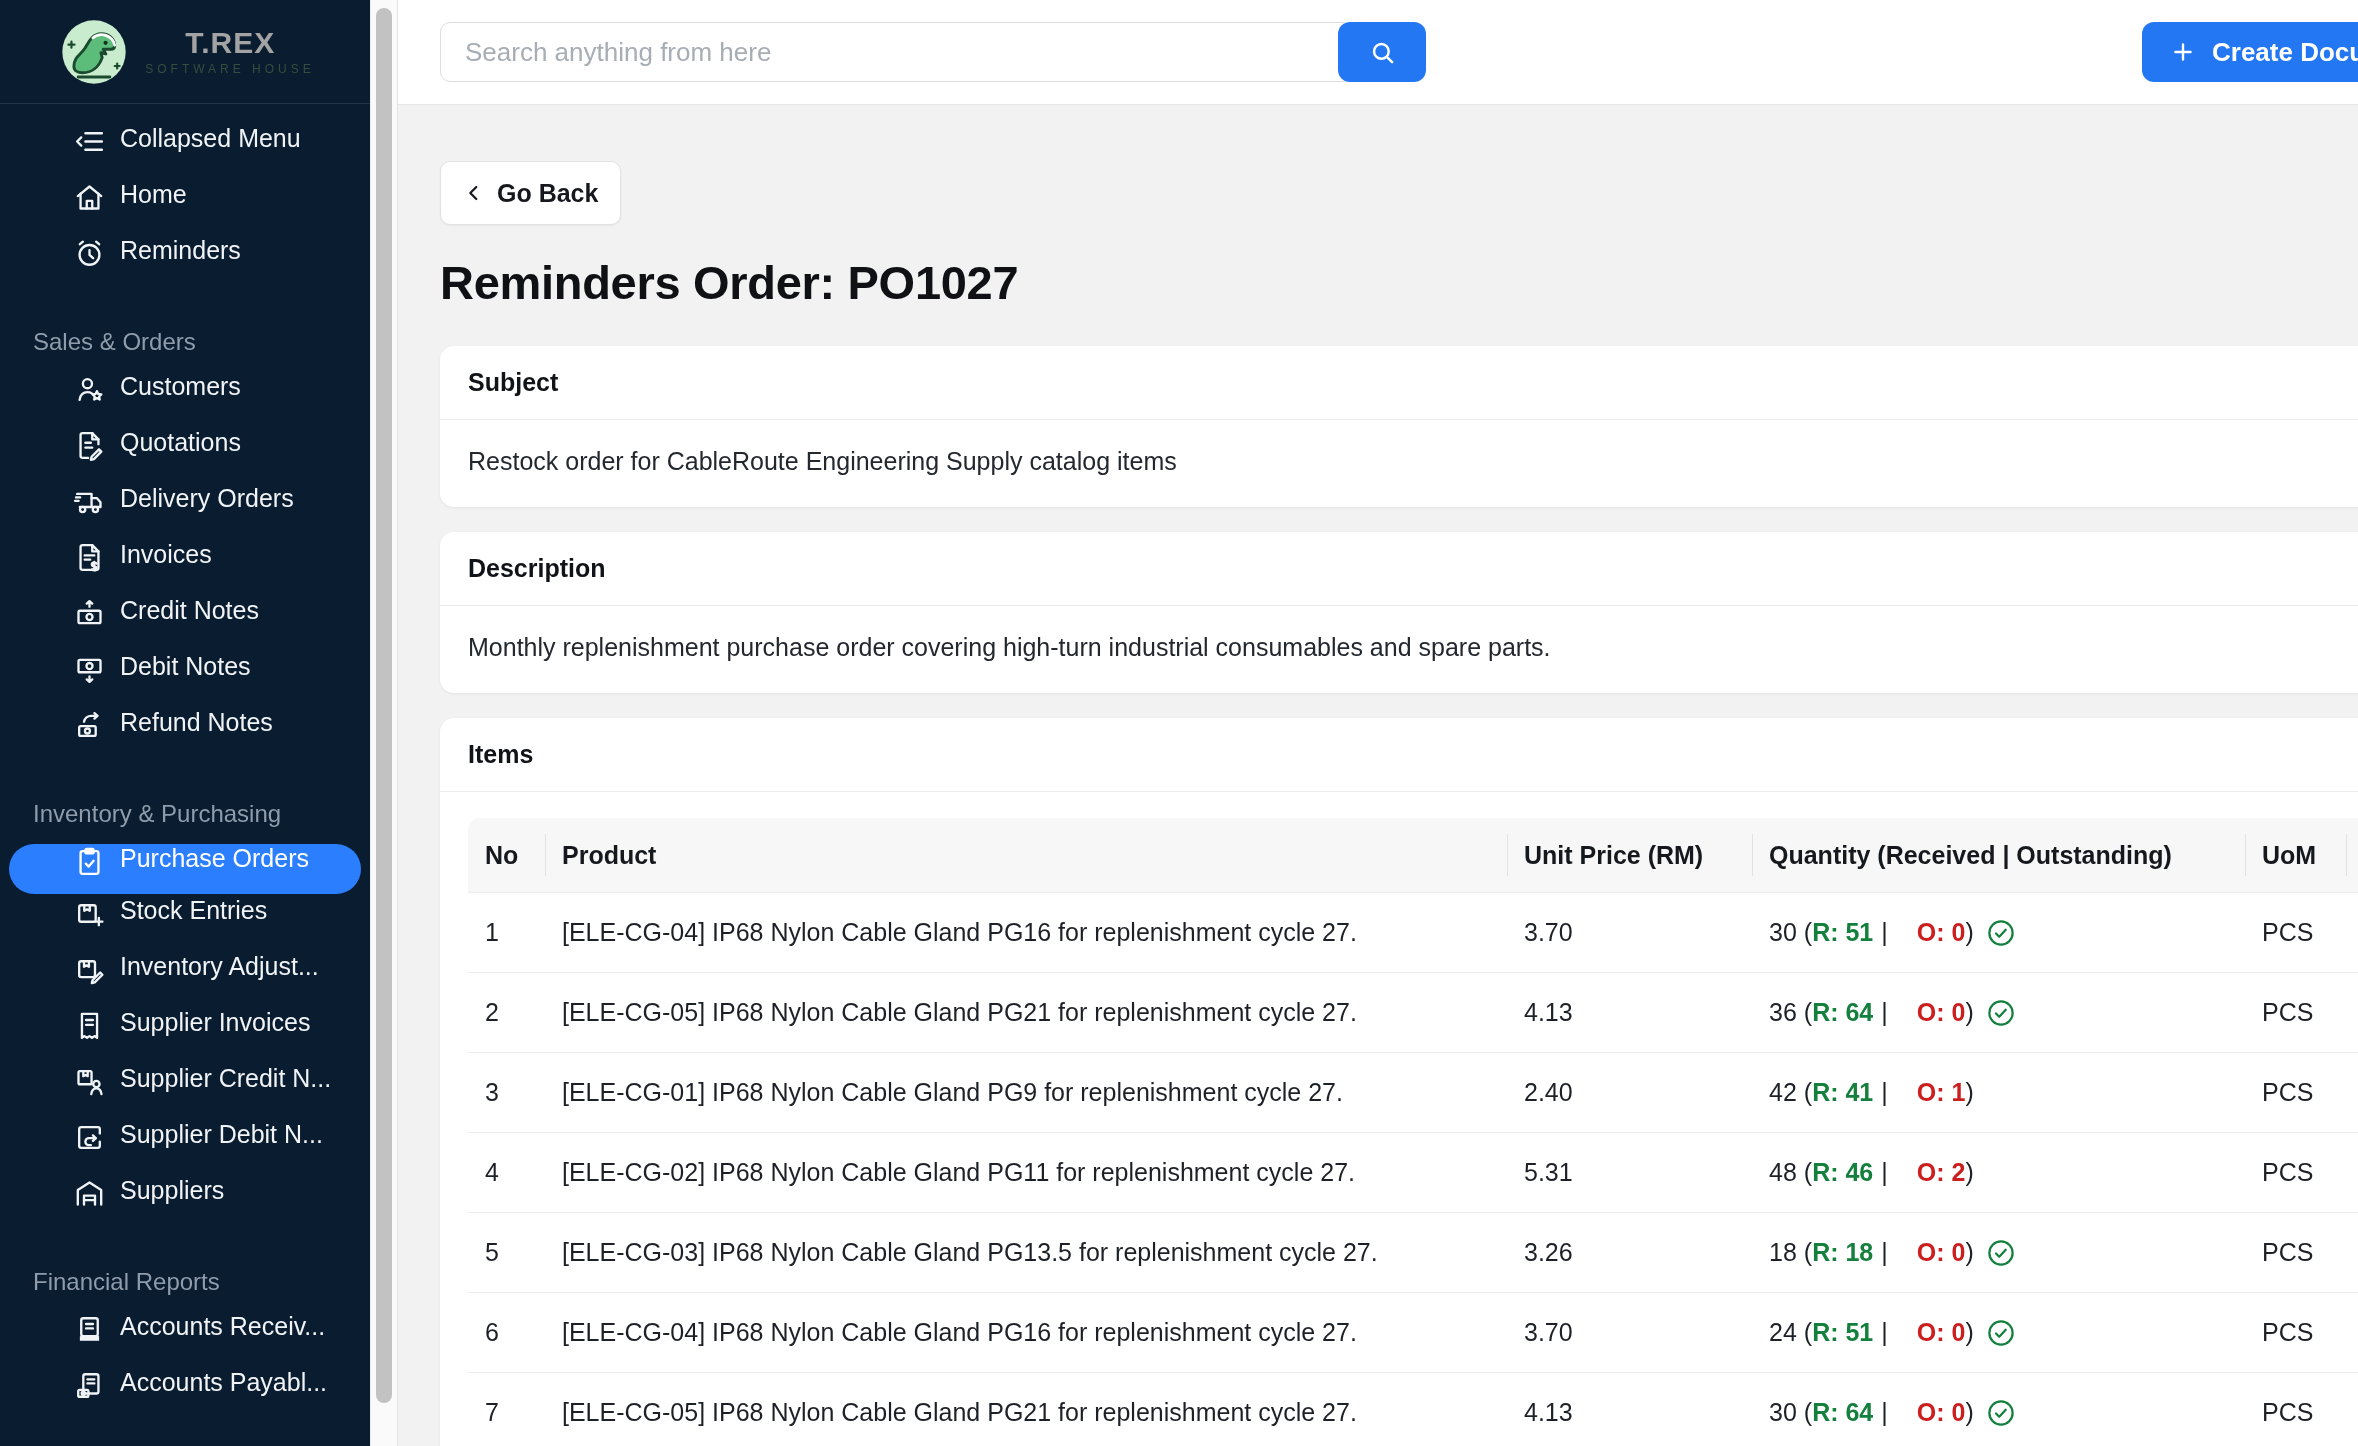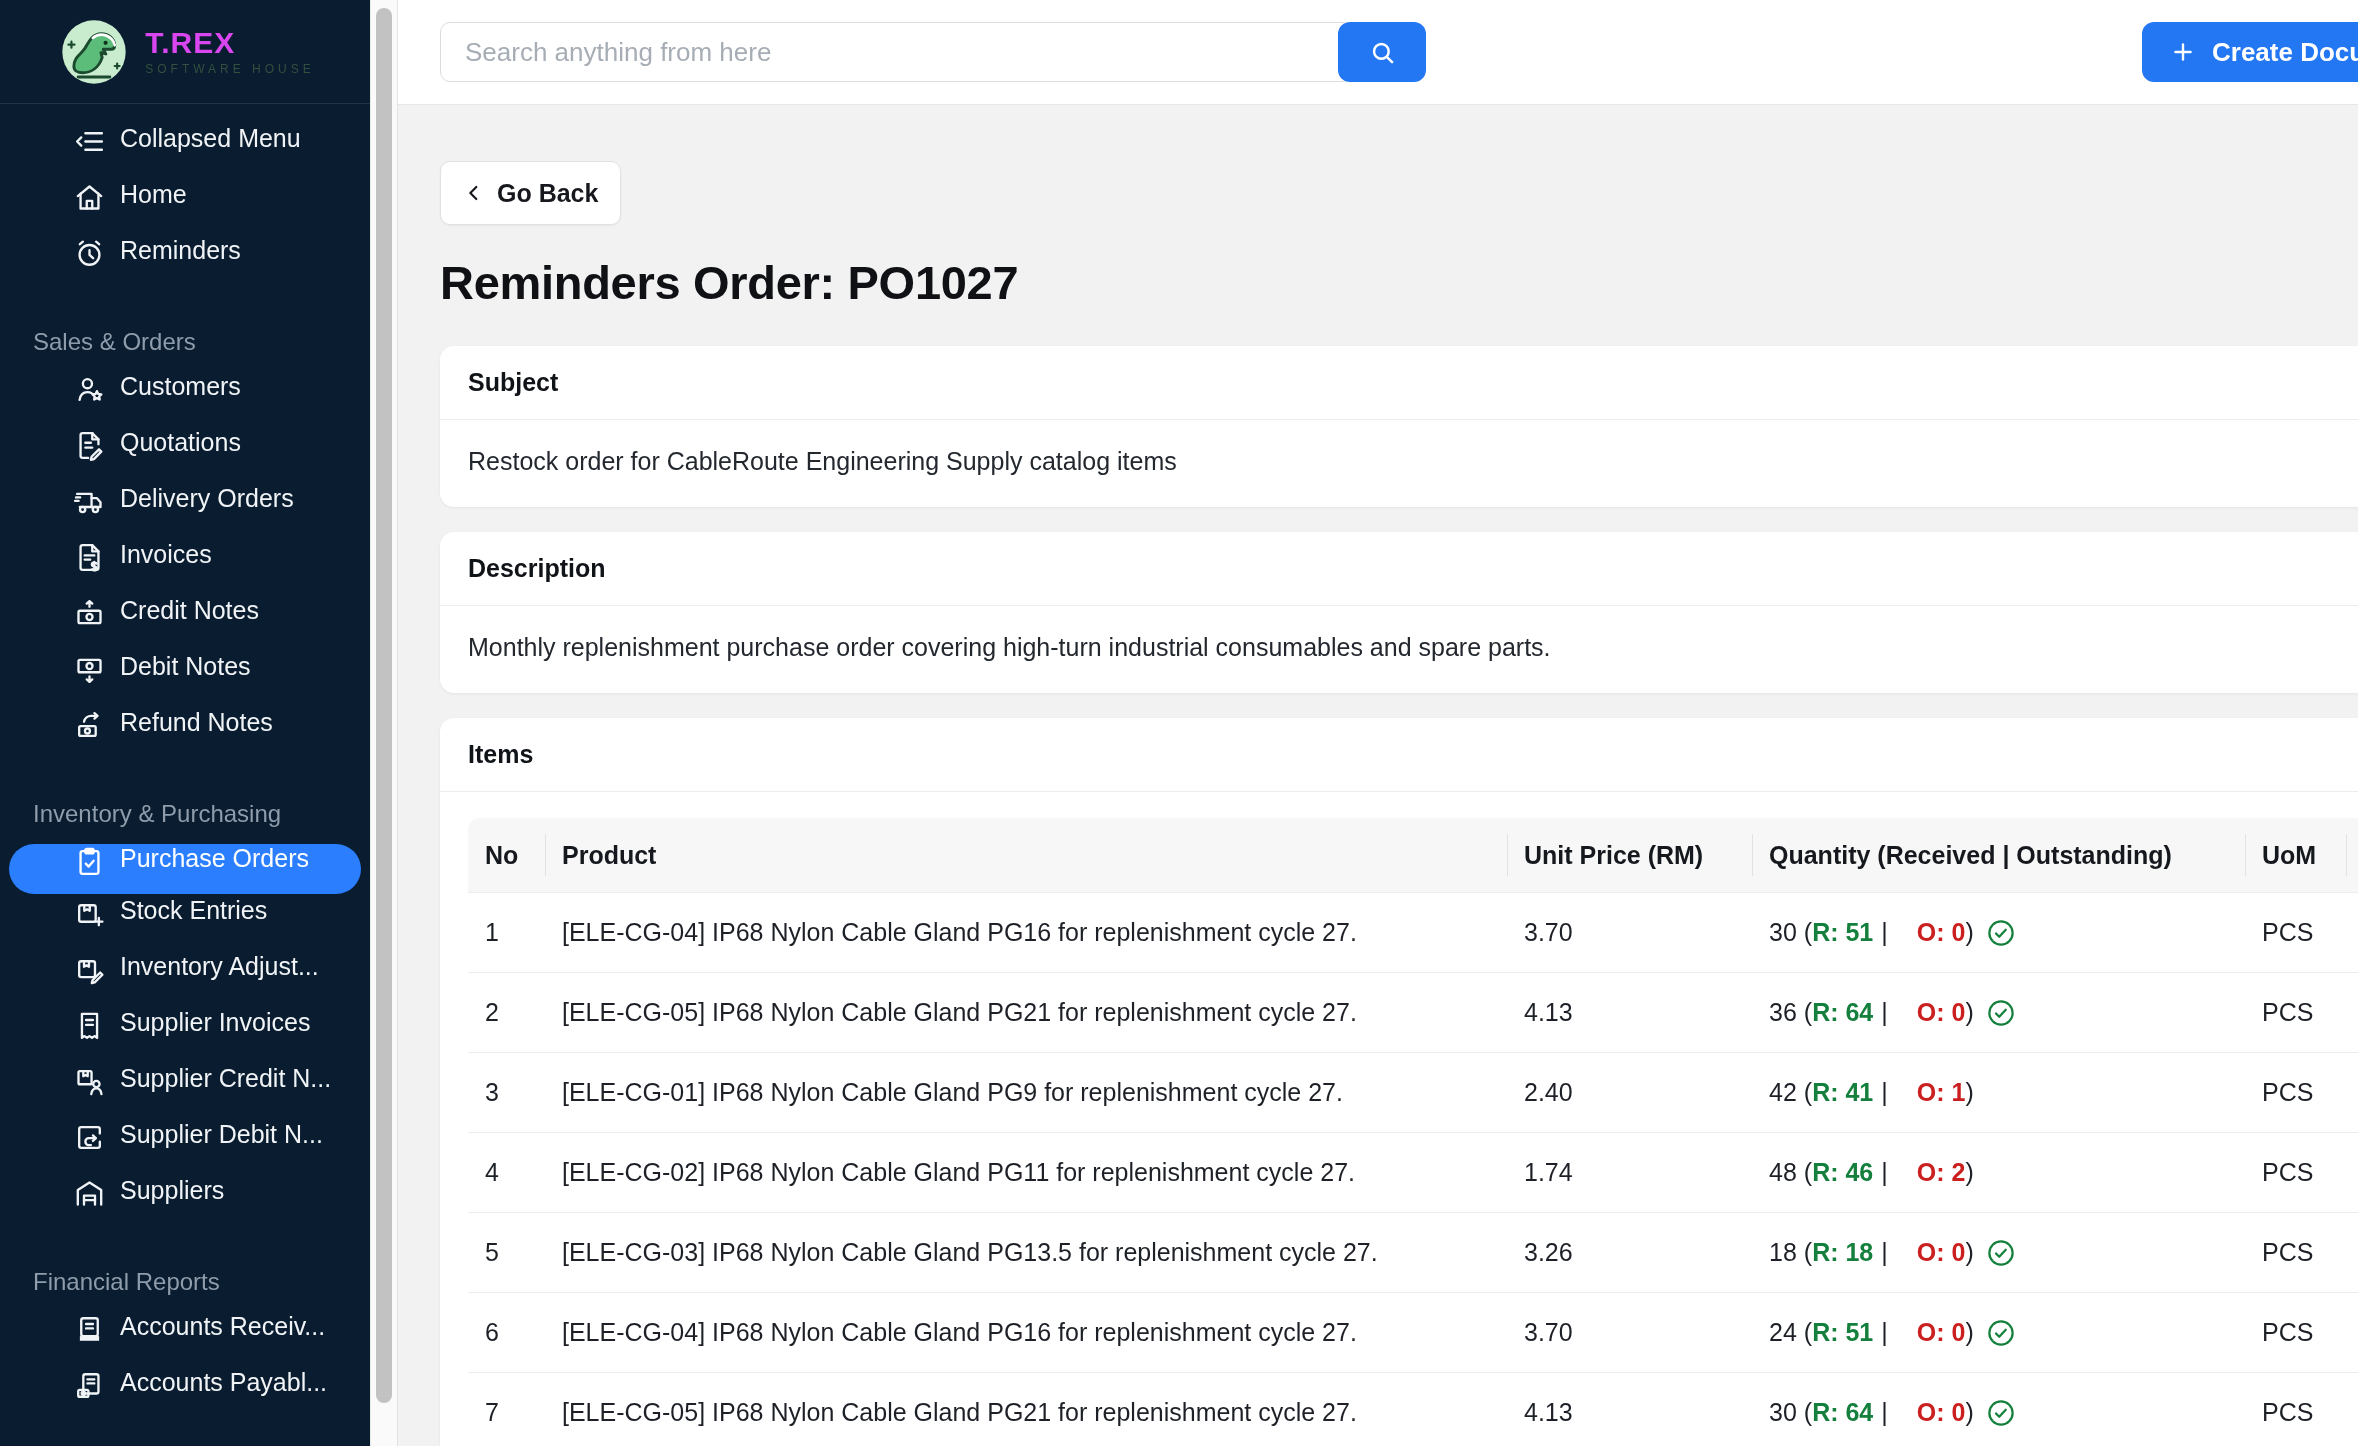--- a/index.html
+++ b/index.html
@@ -3,21 +3,21 @@
 <meta charset="utf-8">
 <style>
   * { margin:0; padding:0; box-sizing:border-box; }
   html,body { width:2358px; height:1446px; overflow:hidden; }
   body { display:flex; font-family:"Liberation Sans", sans-serif; background:#f2f2f3; }
 
   
   .sidebar { width:370px; flex:none; background:#0a1c2f; color:#eef2f6; overflow:hidden; }
   .logo-wrap { height:104px; display:flex; align-items:center; justify-content:center; gap:12px; border-bottom:1px solid #1f3349; }
   .logo-wrap svg { width:78px; height:78px; }
-  .brand-name { font-size:30px; font-weight:800; letter-spacing:1px; color:#d946ef; line-height:30px; }
+  .brand-name { font-size:30px; font-weight:800; letter-spacing:1px; color:#a3a3a3; line-height:30px;margin-left:40px; }
   .brand-tag { font-size:12px; letter-spacing:4px; color:#33503f; margin-top:4px; }
   .nav { padding-top:20px; }
   .nav-item { height:56px; display:flex; gap:14px; padding-left:72px; cursor:pointer; font-size:25px; color:#f1f4f7; }
   .nav-item .nicon { width:34px; height:34px; display:flex; align-items:center; justify-content:center; flex:none; }
   .nicon svg { width:33px; height:33px; stroke:currentColor; fill:none; stroke-width:1.7; stroke-linecap:round; stroke-linejoin:round; }
   .nav-item.active { background:#2b7fff; margin:2px 9px; padding-left:63px; height:50px; border-radius:29px; color:#ffffff; }
   .section-label { margin:36px 0 16px; padding-left:33px; font-size:24px; color:#8e9cab; }
 
   
   .scrollbar { width:28px; flex:none; background:#fafafa; border-left:1px solid #e9e9e9; border-right:1px solid #e3e3e3; position:relative; }
@@ -380,21 +380,21 @@
               <div>[ELE-CG-01] IP68 Nylon Cable Gland PG9 for replenishment cycle 27.</div>
               <div>2.40</div>
               <div><span class="qty-val">42</span><span>(</span><span class="qr">R: 41</span><span class="qpipe">|</span><span class="qo">O: 1</span><span>)</span></div>
               <div>PCS</div>
               <div></div>
             </div>
 
             <div class="t-row">
               <div>4</div>
               <div>[ELE-CG-02] IP68 Nylon Cable Gland PG11 for replenishment cycle 27.</div>
-              <div>1.74</div>
+              <div>5.31</div>
               <div><span class="qty-val">48</span><span>(</span><span class="qr">R: 46</span><span class="qpipe">|</span><span class="qo">O: 2</span><span>)</span></div>
               <div>PCS</div>
               <div></div>
             </div>
 
             <div class="t-row">
               <div>5</div>
               <div>[ELE-CG-03] IP68 Nylon Cable Gland PG13.5 for replenishment cycle 27.</div>
               <div>3.26</div>
               <div><span class="qty-val">18</span><span>(</span><span class="qr">R: 18</span><span class="qpipe">|</span><span class="qo">O: 0</span><span>)</span><svg class="chk" viewBox="0 0 24 24">

